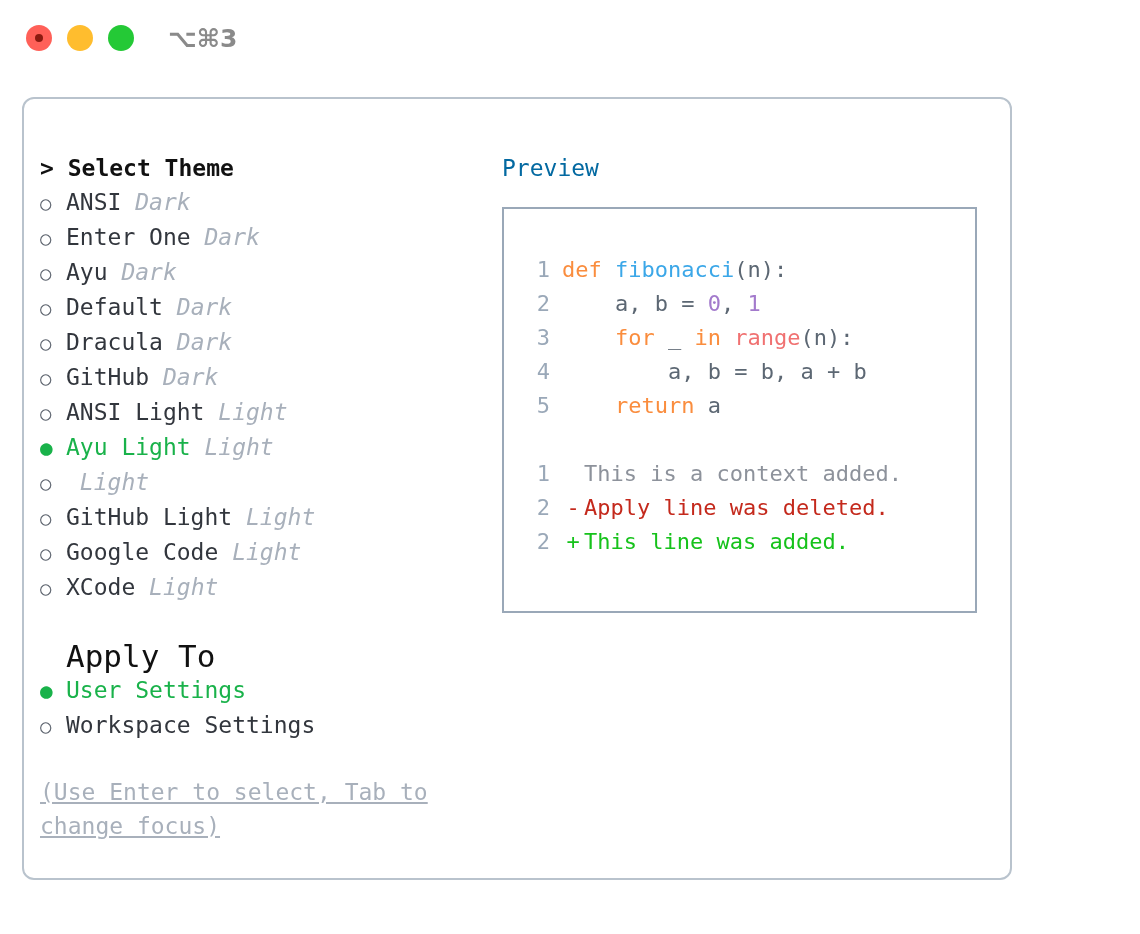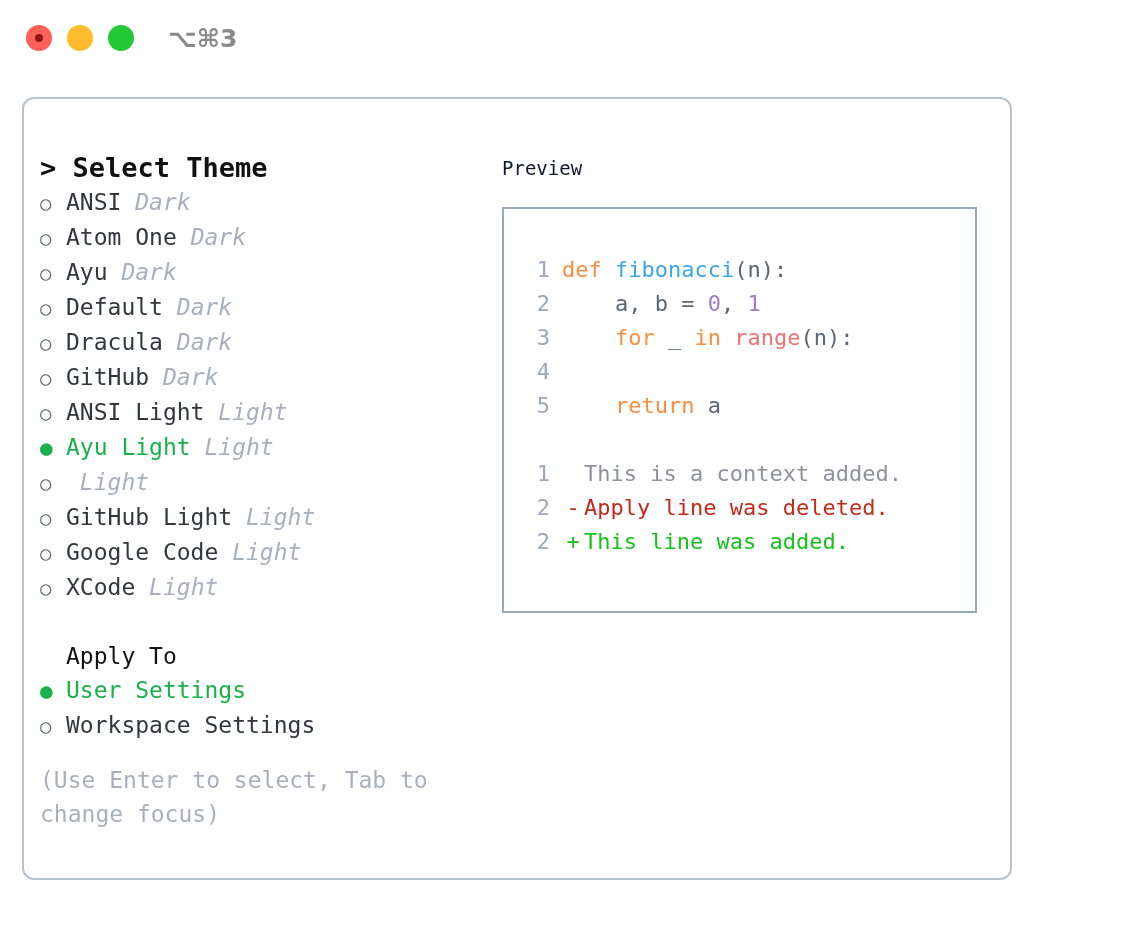--- a/index.html
+++ b/index.html
@@ -82,21 +82,21 @@
   }
 
   
   .left-col {
     position: absolute;
     left: 16px;
     top: 52px;
     width: 440px;
   }
   .heading {
-    font-size: 27px;
+    font-size: 23px;
     font-weight: bold;
     color: #111111;
     line-height: 34px;
     white-space: pre;
   }
   .opt {
     display: flex;
     align-items: baseline;
     font-size: 23px;
     line-height: 34px;
@@ -114,45 +114,46 @@
   .marker.sel {
     color: #19b24a;
     font-size: 21px;
   }
   .opt .label { color: #32363d; }
   .opt.selected .label { color: #19b24a; }
   .suffix { color: #a8b0bb; font-style: italic; }
 
   .section-gap { height: 34px; }
   .subheading {
-    font-size: 23px;
+    font-size: 31px;
     line-height: 34px;
     color: #111111;
     padding-left: 26px;
     white-space: pre;
   }
 
   .hint {
-    margin-top: 20px;
+    margin-top: 32px;
     font-size: 23px;
     line-height: 34px;
     color: #a8b0bb;
     width: 405px;
+    text-decoration: underline;
   }
 
   
   .right-col {
     position: absolute;
     left: 478px;
     top: 52px;
     width: 490px;
   }
   .preview-title {
-    font-size: 19px;
-    color: #0f172a;
+    font-size: 23px;
+    color: #0369a1;
     line-height: 34px;
   }
   .preview-box {
     margin-top: 22px;
     width: 475px;
     height: 406px;
     border: 2px solid #9aa8b8;
     box-sizing: border-box;
     background: #ffffff;
     padding: 44px 0 0 16px;
@@ -204,21 +205,21 @@
     </div>
     <div class="shortcut">⌥⌘3</div>
   </div>
 
   <div class="panel">
 
     <div class="left-col">
       <div class="heading">&gt; Select Theme</div>
       <div id="theme-list">
           <div class="opt"><span class="marker">○</span><span class="label">ANSI</span><span class="suffix"> Dark</span></div>
-          <div class="opt"><span class="marker">○</span><span class="label">Atom One</span><span class="suffix"> Dark</span></div>
+          <div class="opt"><span class="marker">○</span><span class="label">Enter One</span><span class="suffix"> Dark</span></div>
           <div class="opt"><span class="marker">○</span><span class="label">Ayu</span><span class="suffix"> Dark</span></div>
           <div class="opt"><span class="marker">○</span><span class="label">Default</span><span class="suffix"> Dark</span></div>
           <div class="opt"><span class="marker">○</span><span class="label">Dracula</span><span class="suffix"> Dark</span></div>
           <div class="opt"><span class="marker">○</span><span class="label">GitHub</span><span class="suffix"> Dark</span></div>
           <div class="opt"><span class="marker">○</span><span class="label">ANSI Light</span><span class="suffix"> Light</span></div>
           <div class="opt selected"><span class="marker sel">●</span><span class="label">Ayu Light</span><span class="suffix"> Light</span></div>
           <div class="opt"><span class="marker">○</span><span class="suffix"> Light</span></div>
           <div class="opt"><span class="marker">○</span><span class="label">GitHub Light</span><span class="suffix"> Light</span></div>
           <div class="opt"><span class="marker">○</span><span class="label">Google Code</span><span class="suffix"> Light</span></div>
           <div class="opt"><span class="marker">○</span><span class="label">XCode</span><span class="suffix"> Light</span></div>
@@ -234,21 +235,21 @@
       <div class="hint">(Use Enter to select, Tab to change focus)</div>
     </div>
 
     <div class="right-col">
       <div class="preview-title">Preview</div>
       <div class="preview-box">
         <div id="code-block">
             <div class="code-line"><span class="lineno">1</span><span><span class="tok-kw">def </span><span class="tok-fn">fibonacci</span><span class="tok-pln">(n):</span></span></div>
             <div class="code-line"><span class="lineno">2</span><span><span class="tok-pln">    a, b = </span><span class="tok-num">0</span><span class="tok-pln">, </span><span class="tok-num">1</span></span></div>
             <div class="code-line"><span class="lineno">3</span><span><span class="tok-pln">    </span><span class="tok-kw">for</span><span class="tok-pln"> _ </span><span class="tok-kw">in</span><span class="tok-pln"> </span><span class="tok-call">range</span><span class="tok-pln">(n):</span></span></div>
-            <div class="code-line"><span class="lineno">4</span></div>
+            <div class="code-line"><span class="lineno">4</span><span><span class="tok-pln">        a, b = b, a + b</span></span></div>
             <div class="code-line"><span class="lineno">5</span><span><span class="tok-pln">    </span><span class="tok-kw">return</span><span class="tok-pln"> a</span></span></div>
           </div>
         <div class="diff-gap"></div>
         <div id="diff-block">
             <div class="diff-line"><span class="lineno">1</span><span class="diff-sign diff-ctx"> </span><span class="diff-ctx">This is a context added.</span></div>
             <div class="diff-line"><span class="lineno">2</span><span class="diff-sign diff-del">-</span><span class="diff-del">Apply line was deleted.</span></div>
             <div class="diff-line"><span class="lineno">2</span><span class="diff-sign diff-add">+</span><span class="diff-add">This line was added.</span></div>
           </div>
       </div>
     </div>

